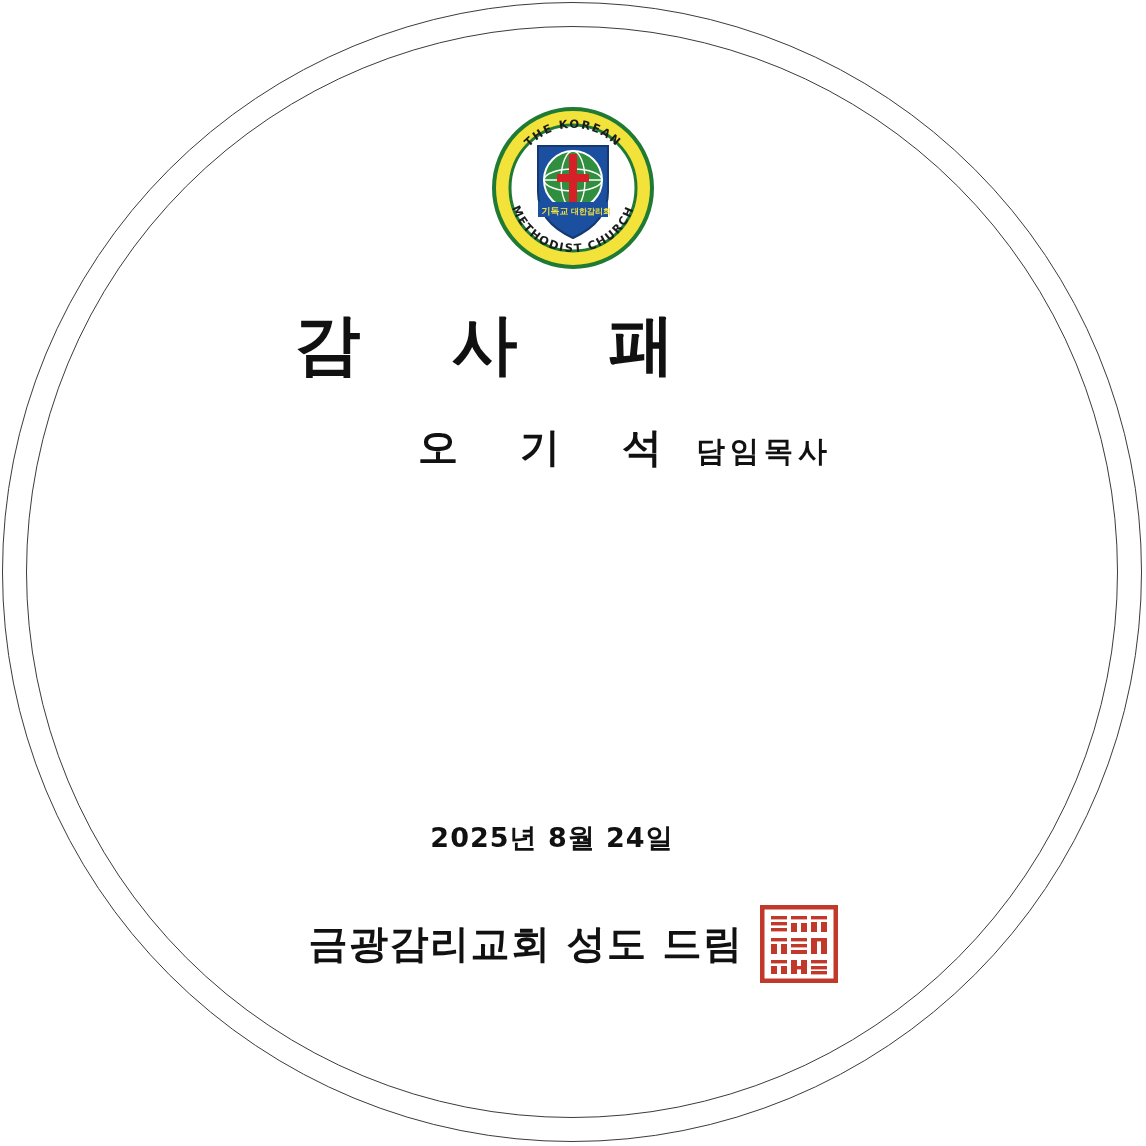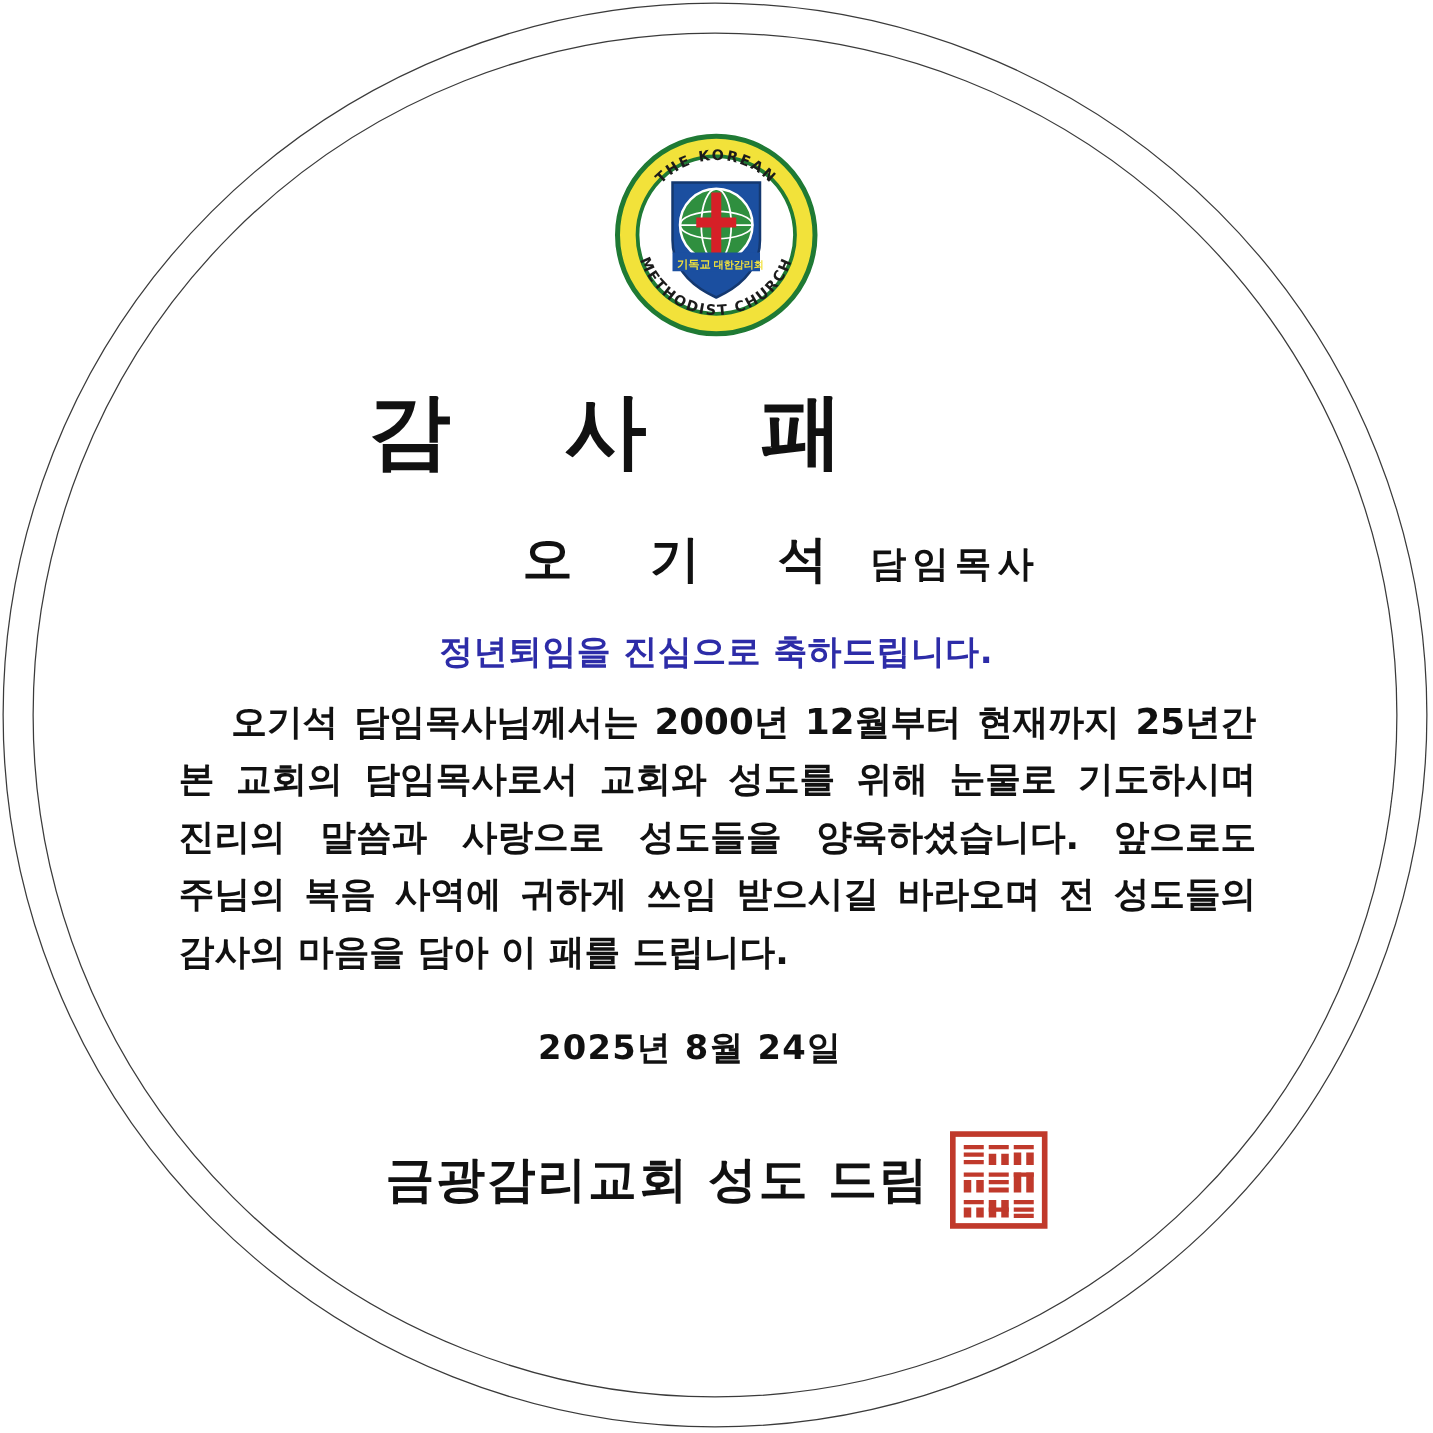--- a/index.html
+++ b/index.html
@@ -207,23 +207,21 @@
       <text x="100" y="108" font-family="'DejaVu Sans', sans-serif" font-size="8" font-weight="bold" fill="#f2e23a" text-anchor="middle">대한감리회</text>
     </svg>
   </div>
 
   <div class="title">감 사 패</div>
 
   <div class="recipient-row">
     <span class="recipient-name">오 기 석</span><span class="recipient-role">담임목사</span>
   </div>
 
-  <div class="headline">정년퇴임을 진심으로 축하드립니다.</div>
-
-  <div class="body-text">오기석 담임목사님께서는 2000년 12월부터 현재까지 25년간 본 교회의 담임목사로서 교회와 성도를 위해 눈물로 기도하시며 진리의 말씀과 사랑으로 성도들을 양육하셨습니다. 앞으로도 주님의 복음 사역에 귀하게 쓰임 받으시길 바라오며 전 성도들의 감사의 마음을 담아 이 패를 드립니다.</div>
+
 
   <div class="date">2025년  8월  24일</div>
 
   <div class="signature-row">
     <span class="signature-text">금광감리교회 성도 드림</span>
     <svg class="seal" viewBox="0 0 78 78">
       <rect x="2" y="2" width="74" height="74" fill="none" stroke="#c0392b" stroke-width="5"></rect>
       <g fill="#c0392b">
         <rect x="11" y="11" width="16" height="3.4"></rect>
         <rect x="11" y="17" width="16" height="3.4"></rect>

